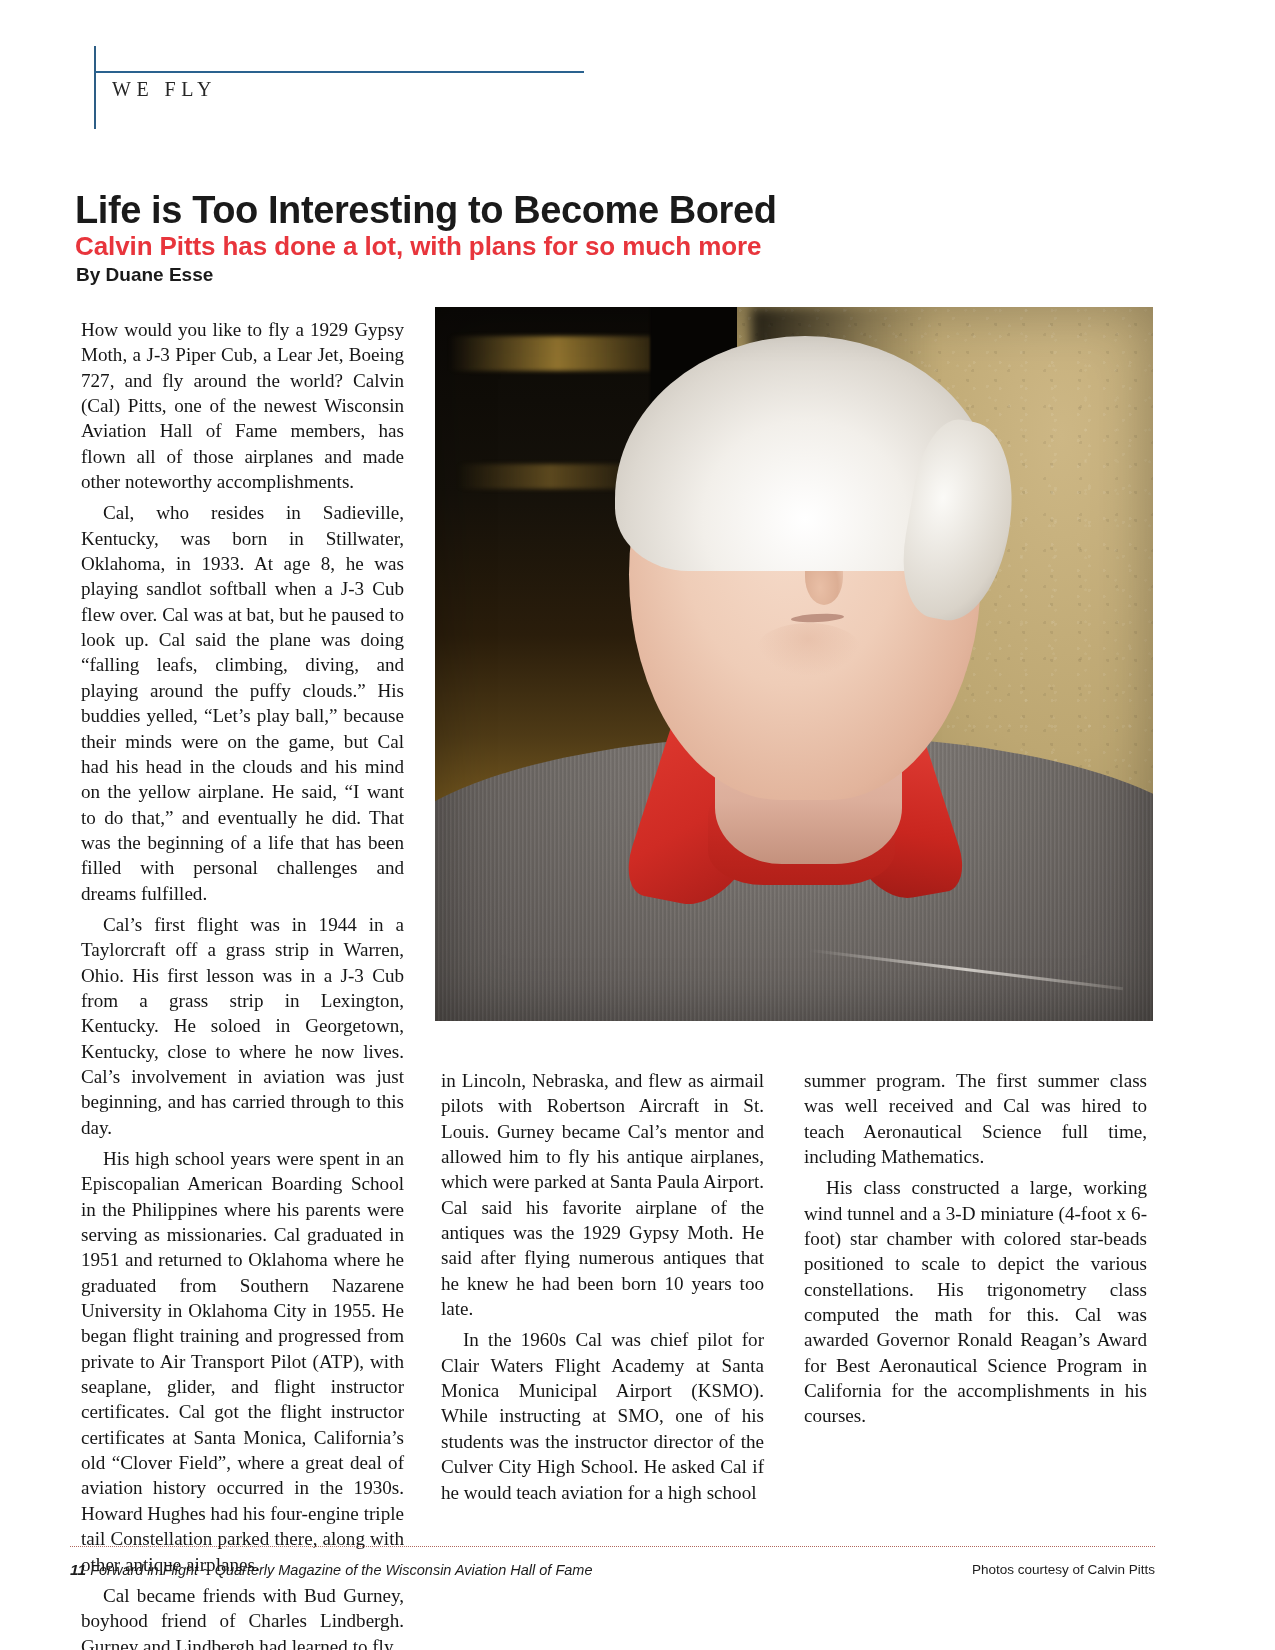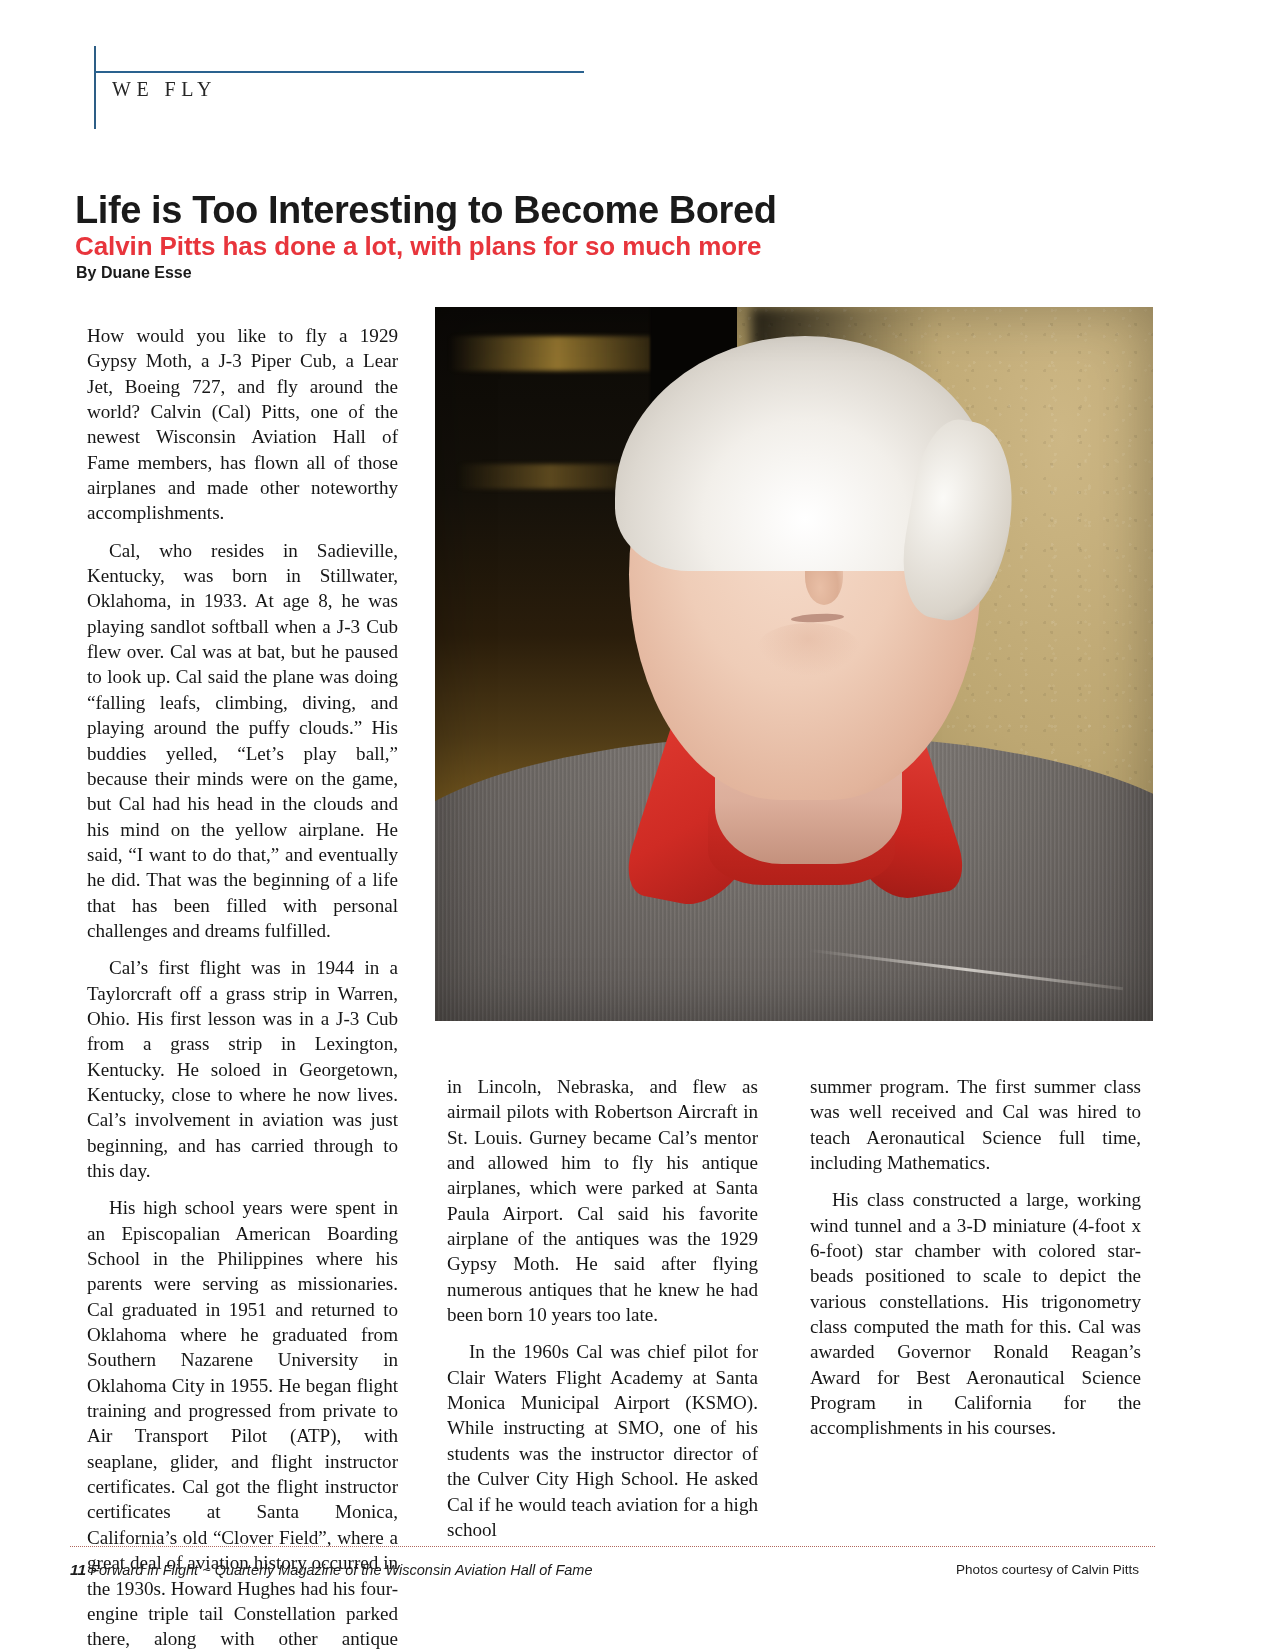--- a/index.html
+++ b/index.html
@@ -68,21 +68,21 @@
     font-size: 26px;
     letter-spacing: -0.1px;
     color: #e8353c;
     line-height: 1.15;
   }
   .byline {
     position: absolute;
     left: 76px; top: 264px;
     font-family: "Liberation Sans", sans-serif;
     font-weight: bold;
-    font-size: 16px;
+    font-size: 19px;
     color: #1a1a1a;
   }
 
   
   .photo {
     position: absolute;
     left: 435px; top: 307px;
     width: 718px; height: 714px;
     overflow: hidden;
     background: #3a2a14;
@@ -308,21 +308,21 @@
   .col {
     position: absolute;
     font-family: "Liberation Serif", serif;
     font-size: 19.1px;
     line-height: 25.35px;
     color: #161616;
     text-align: justify;
     text-justify: inter-word;
     hyphens: none;
   }
-  .col p { margin: 12px; }
+  .col p { margin: 6px; }
   .col p + p { text-indent: 22px; }
 
   #col1 { left: 75px; top: 311px; width: 335px; }
   #col2 { left: 435px; top: 1062px; width: 335px; }
   #col3 { left: 798px; top: 1062px; width: 355px; }
 
   
   .footrule {
     position: absolute;
     left: 70px; top: 1546px;
@@ -338,21 +338,21 @@
     color: #1c1c1c;
     white-space: nowrap;
   }
   .footer-left .pageno {
     font-weight: bold;
     font-style: italic;
     font-size: 15.5px;
   }
   .footer-right {
     position: absolute;
-    right: 136px; top: 1562px;
+    right: 120px; top: 1562px;
     font-family: "Liberation Sans", sans-serif;
     font-size: 13.5px;
     color: #1c1c1c;
     white-space: nowrap;
   }
 </style>
 </head>
 <body>
 
 <div class="page">

